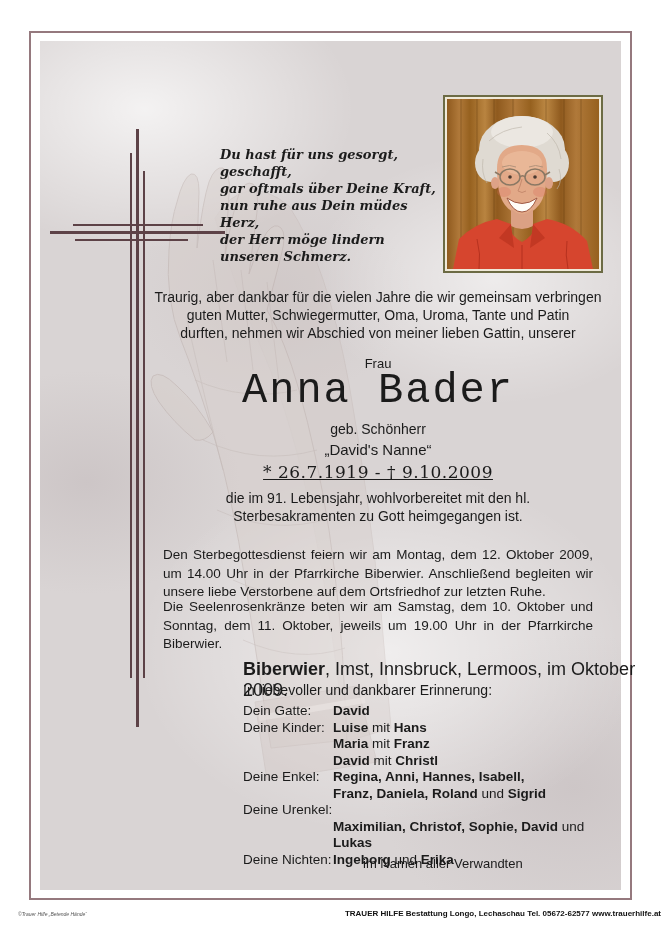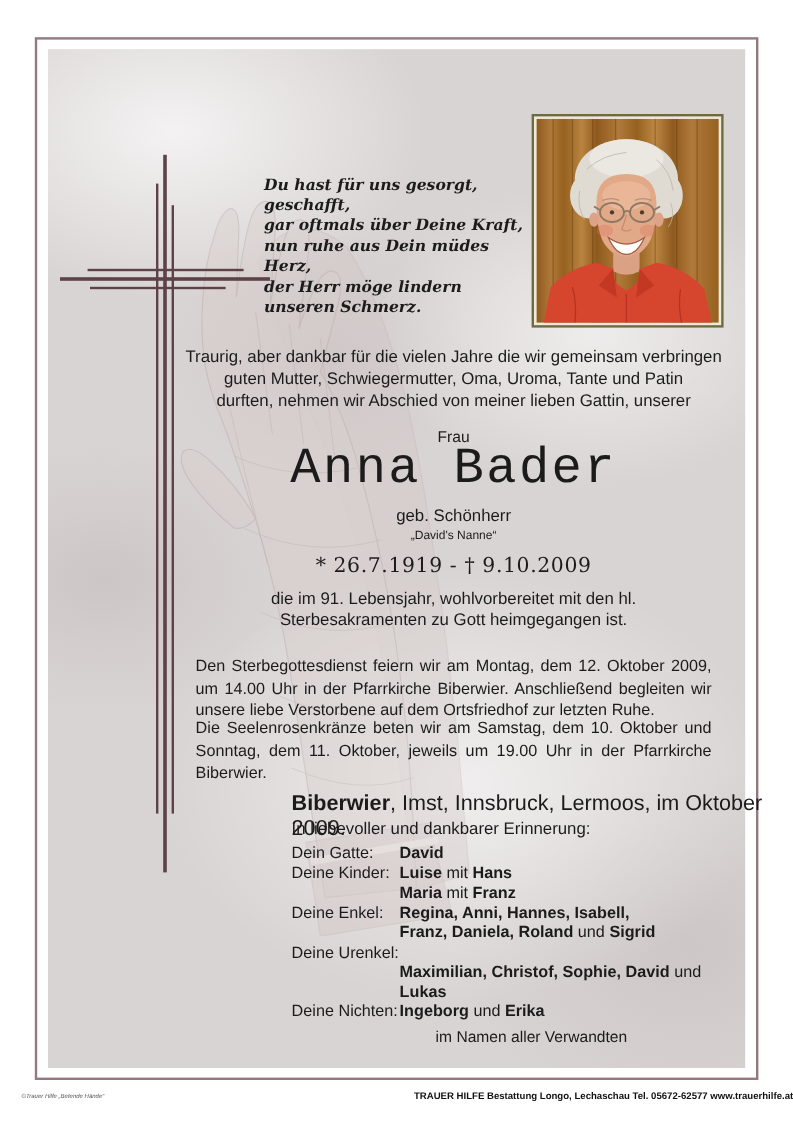--- a/index.html
+++ b/index.html
@@ -50,22 +50,22 @@
   .txt{z-index:3;}
   .poem{
     left:220px;top:146px;width:226px;text-align:left;
     font:bold italic 13px/17px "DejaVu Serif",serif;
   }
   .center-col{left:148px;width:460px;text-align:center;}
   .intro{top:288px;font-size:14px;line-height:18px;}
   .frau{top:356px;font-size:13px;}
   .name{top:368px;font-family:Liberation Mono, monospace;font-weight:normal;font-size:42px;line-height:46px;letter-spacing:2px;}
   .geb{top:421px;font-size:14px;}
-  .nanne{top:441px;font-size:10px;}
-  .dates{top:462px;font-family:"DejaVu Serif",serif;font-size:17px;letter-spacing:.5px;}
+  .nanne{top:441px;font-size:15px;}
+  .dates{top:462px;font-family:"DejaVu Serif",serif;font-size:17px;letter-spacing:.5px;text-decoration:underline;}
   .passing{top:489px;font-size:14px;line-height:18px;}
   .just{left:163px;width:430px;text-align:justify;font-size:13.5px;line-height:18.5px;}
   .para1{top:546px;}
   .para2{top:598px;}
   .city{left:243px;top:659px;font-size:18px;}
   .remember{left:243px;top:682px;font-size:14px;}
   .family{left:243px;top:703px;width:366px;font-size:13.5px;line-height:16.5px;}
   .fam-row{display:flex;}
   .fam-label{width:90px;flex:0 0 90px;}
   .fam-val{flex:1;}
@@ -232,20 +232,24 @@
     </div>
     <div class="fam-row">
       <div class="fam-label">Deine Kinder:</div>
       <div class="fam-val"><span class="b">Luise</span><span> mit </span><span class="b">Hans</span></div>
     </div>
     <div class="fam-row">
       <div class="fam-label"></div>
       <div class="fam-val"><span class="b">Maria</span><span> mit </span><span class="b">Franz</span></div>
     </div>
     <div class="fam-row">
+      <div class="fam-label"></div>
+      <div class="fam-val"><span class="b">David</span><span> mit </span><span class="b">Christl</span></div>
+    </div>
+    <div class="fam-row">
       <div class="fam-label">Deine Enkel:</div>
       <div class="fam-val"><span class="b">Regina, Anni, Hannes, Isabell,</span></div>
     </div>
     <div class="fam-row">
       <div class="fam-label"></div>
       <div class="fam-val"><span class="b">Franz, Daniela, Roland</span><span> und </span><span class="b">Sigrid</span></div>
     </div>
     <div class="fam-row">
       <div class="fam-label">Deine Urenkel:</div>
     </div>

